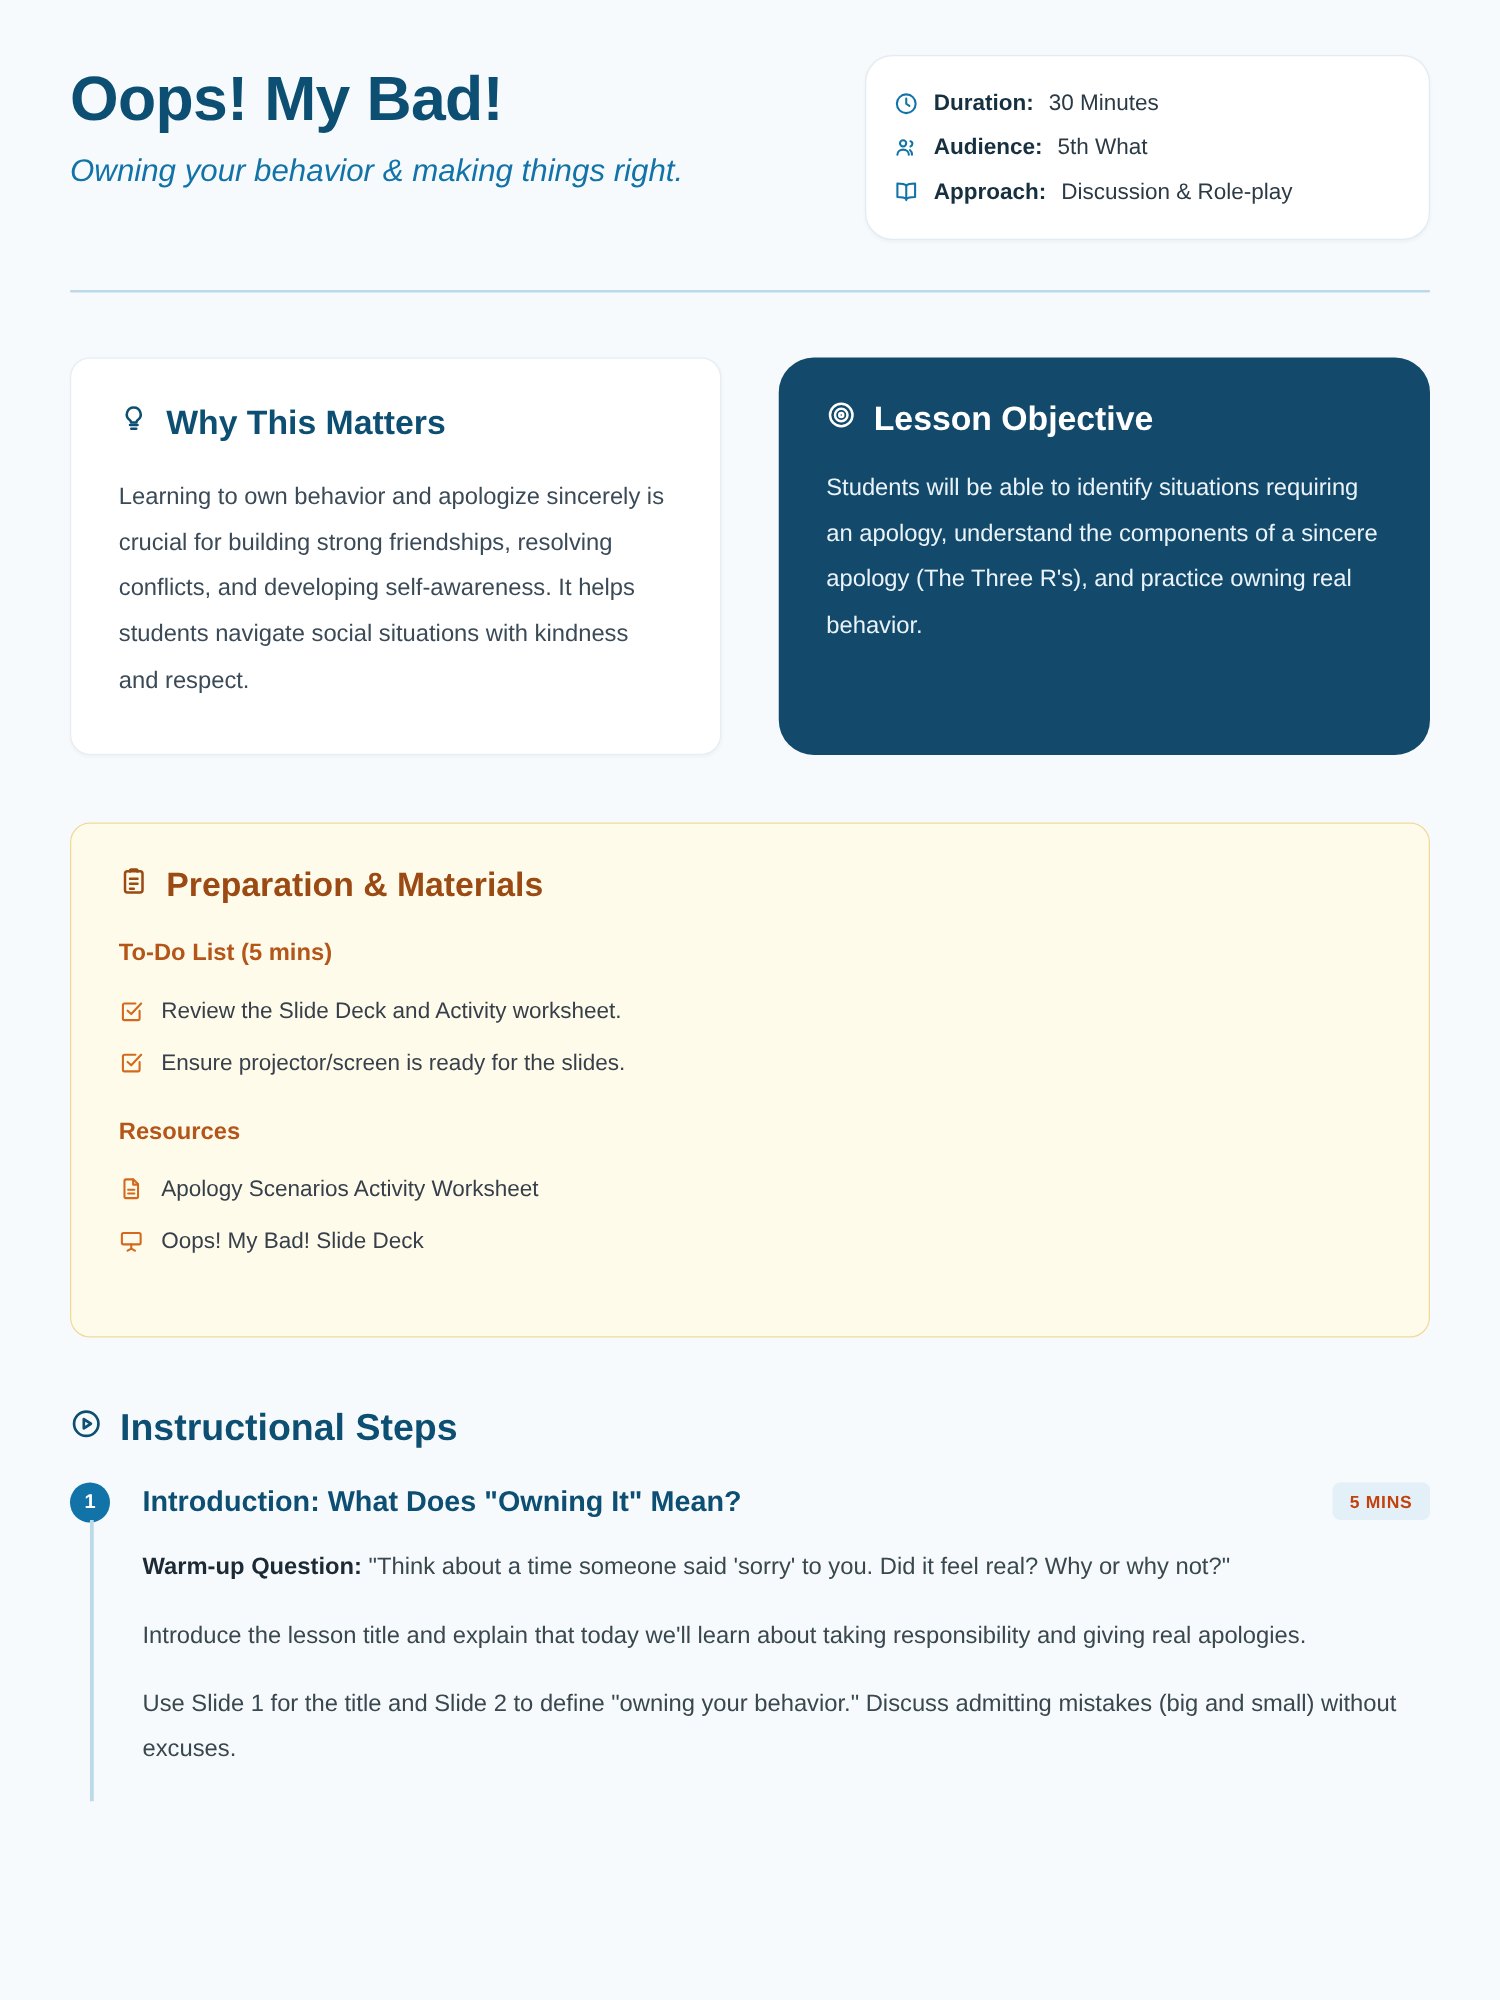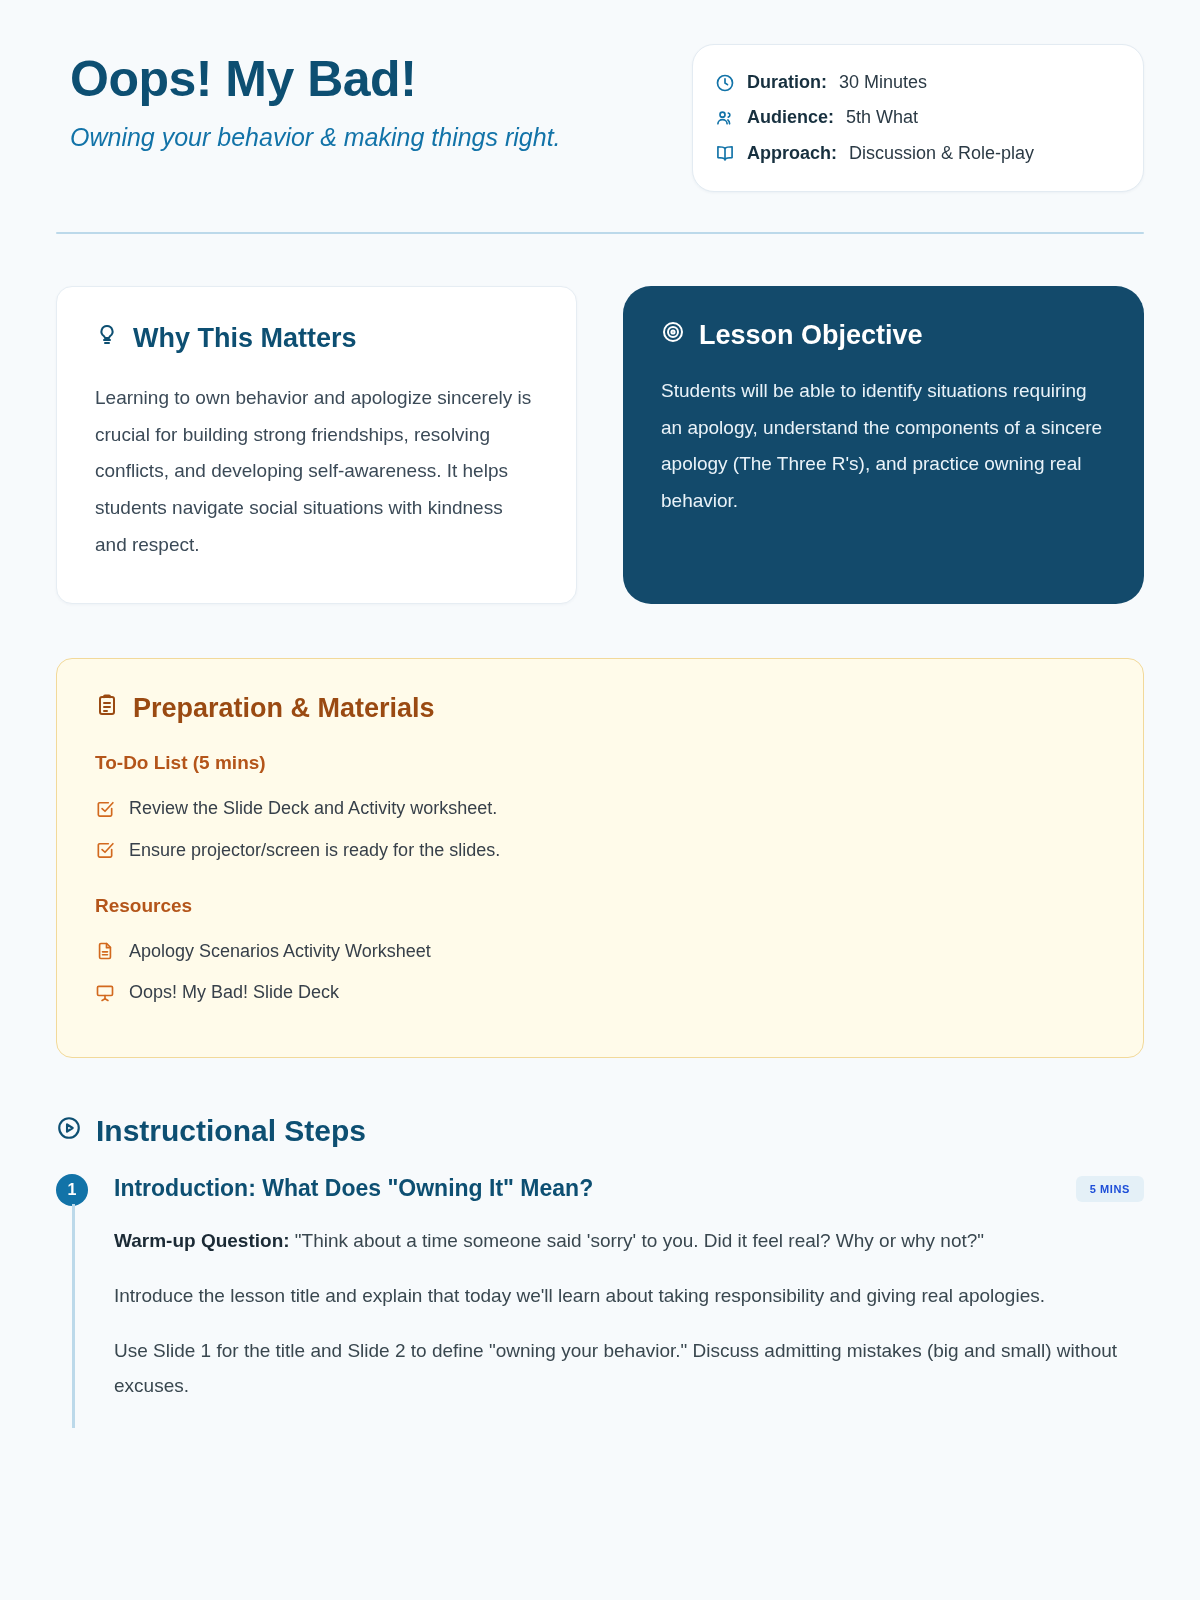--- a/index.html
+++ b/index.html
@@ -22,21 +22,21 @@
     overflow: hidden;
   }
 
   
   .header {
     display: flex;
     align-items: flex-start;
     justify-content: space-between;
     gap: 30px;
   }
-  .title-block { padding-top: 8px; margin-left: 14px; }
+  .title-block { padding-top: 8px; }
   h1.title {
     margin: 0;
     font-size: 50px;
     line-height: 1.08;
     font-weight: bold;
     color: #0d4f72;
     letter-spacing: -0.5px;
   }
   .subtitle {
     margin-top: 16px;
@@ -112,21 +112,21 @@
     color: #3b4a57;
   }
   .card-dark .card-body { color: #eaf3f9; line-height: 1.93; }
 
   
   .prep {
     margin-top: 54px;
     background: #fffbea;
     border: 1px solid #f2d99a;
     border-radius: 16px;
-    padding: 34px 38px 44px 38px;
+    padding: 34px 38px 56px 38px;
   }
   .prep-head {
     display: flex;
     align-items: center;
     gap: 14px;
     font-size: 27px;
     font-weight: bold;
     color: #9a4a12;
     margin-bottom: 28px;
   }
@@ -194,22 +194,22 @@
     gap: 20px;
   }
   .step-title {
     font-size: 23px;
     font-weight: bold;
     color: #0d4f72;
     line-height: 1.25;
   }
   .badge {
     background: #e4f0f7;
-    color: #1d4ed8;
-    font-size: 11px;
+    color: #c2410c;
+    font-size: 14px;
     font-weight: bold;
     letter-spacing: 0.6px;
     padding: 7px 14px;
     border-radius: 6px;
     white-space: nowrap;
   }
   .step-p {
     font-size: 19px;
     line-height: 1.85;
     color: #39474f;

